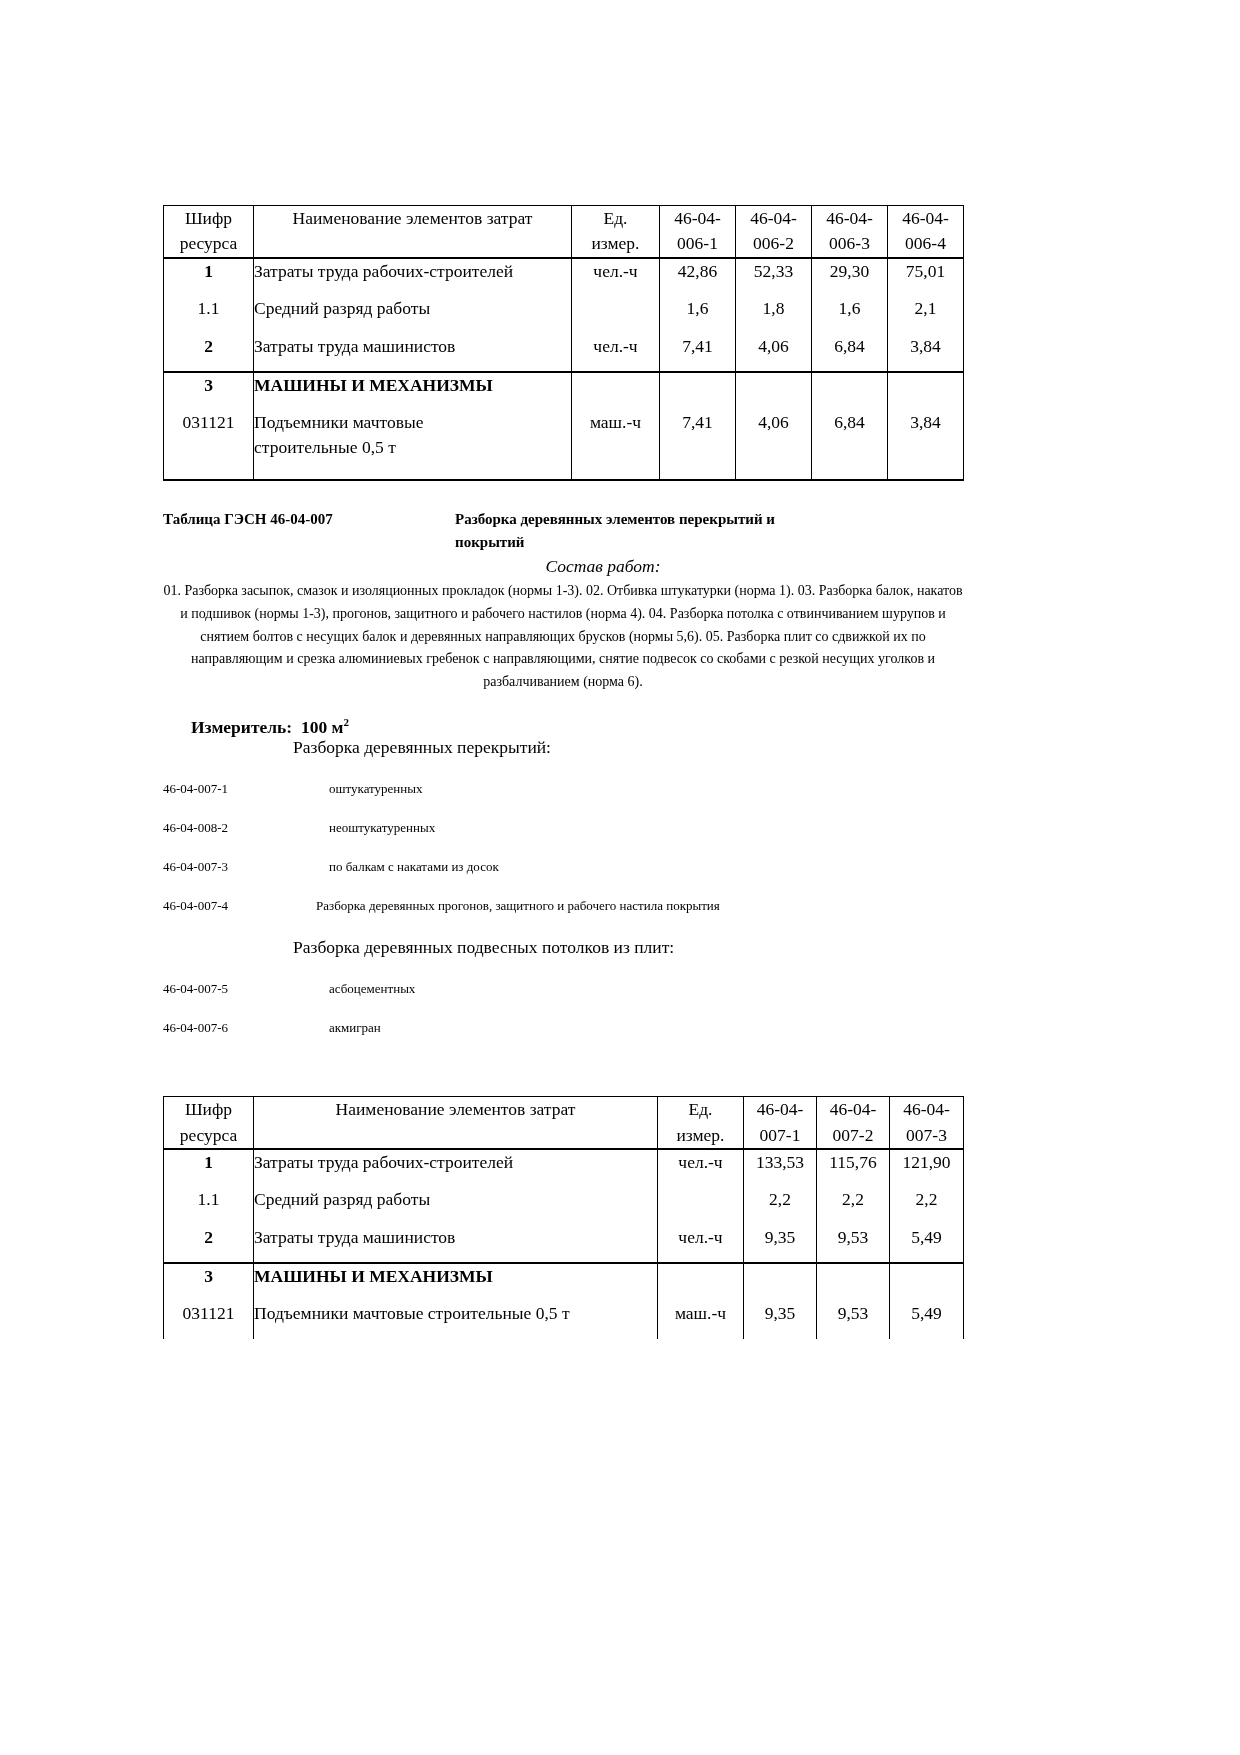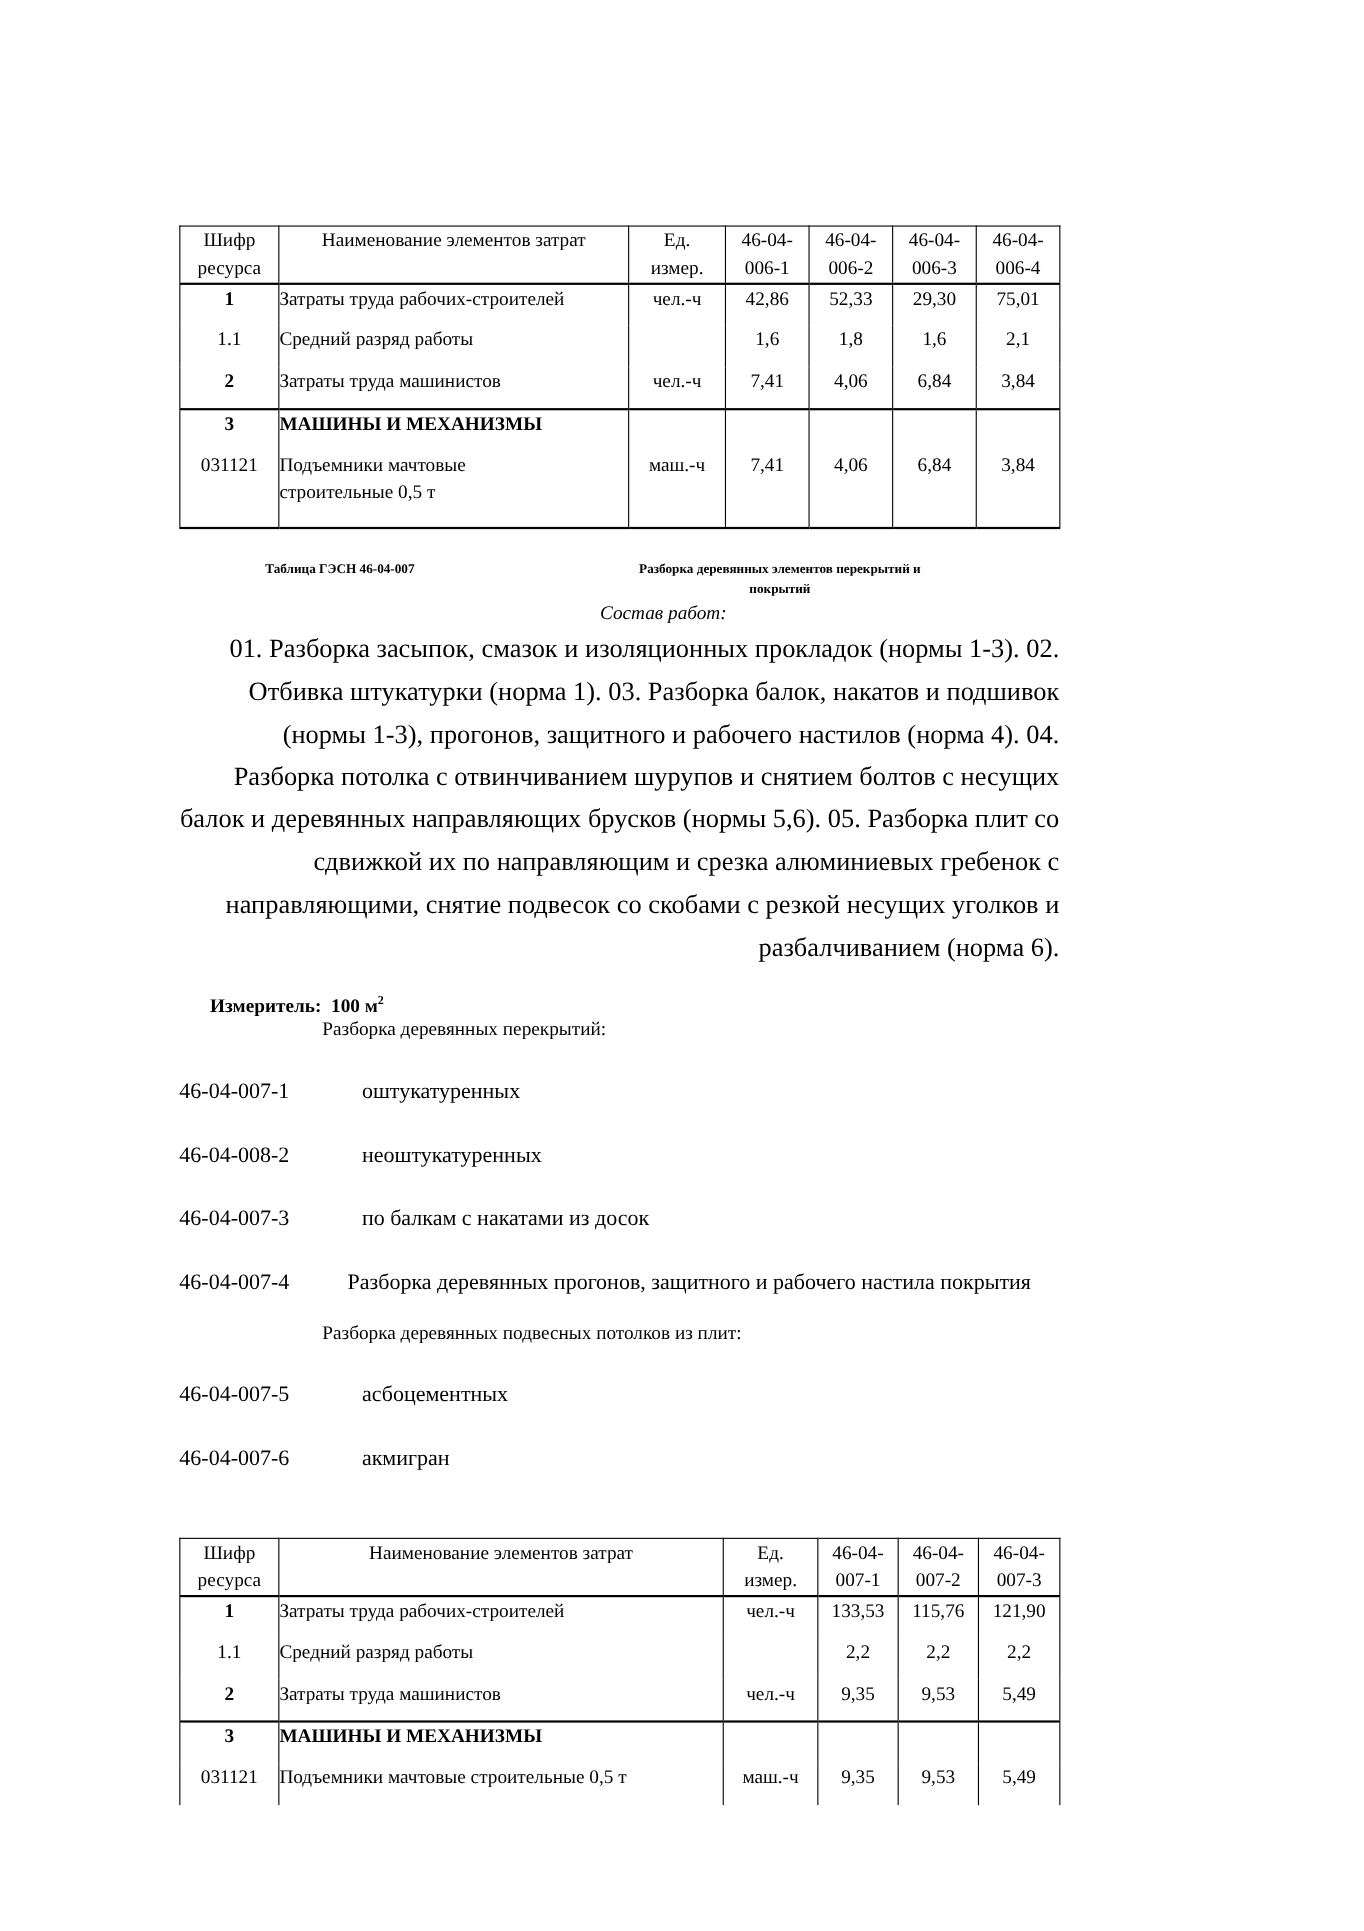--- a/index.html
+++ b/index.html
@@ -54,59 +54,58 @@
   .hdr-cell { text-align: center; padding: 7px 4px 10px 4px; }
   .hdr-name { text-align: center; padding: 7px 4px 10px 4px; }
 
   .rowtall { height: 38px; }
 
   
   .tbl-title {
     margin-top: 27px;
     display: flex;
     font-weight: bold;
-    font-size: 12px;
+    font-size: 15px;
     line-height: 1.55;
-    text-align: center;
   }
   .tbl-title .left { width: 292px; flex: none; }
   .tbl-title .right { flex: 1; }
 
   .sostav {
     text-align: center;
     font-style: italic;
     font-size: 17.5px;
     margin-top: 2px;
     padding-left: 80px;
   }
 
   .para {
-    font-size: 24px;
+    font-size: 14px;
     line-height: 1.62;
-    text-align: right;
+    text-align: center;
     margin-top: 3px;
   }
 
   .izmeritel {
     font-weight: bold;
     font-size: 17.5px;
     margin-top: 22px;
     padding-left: 28px;
   }
   .izmeritel sup { font-size: 11px; vertical-align: super; }
 
   .sub-head {
     font-size: 17.5px;
     padding-left: 130px;
   }
 
   .code-line {
     display: flex;
-    font-size: 20px;
-    margin-top: 35px;
+    font-size: 13px;
+    margin-top: 23px;
   }
   .code-line .code { width: 148px; flex: none; }
   .code-line .desc { flex: 1; }
 
   .spacer-30 { height: 30px; }
 </style>
 </head>
 <body>
 
 <div class="page">

